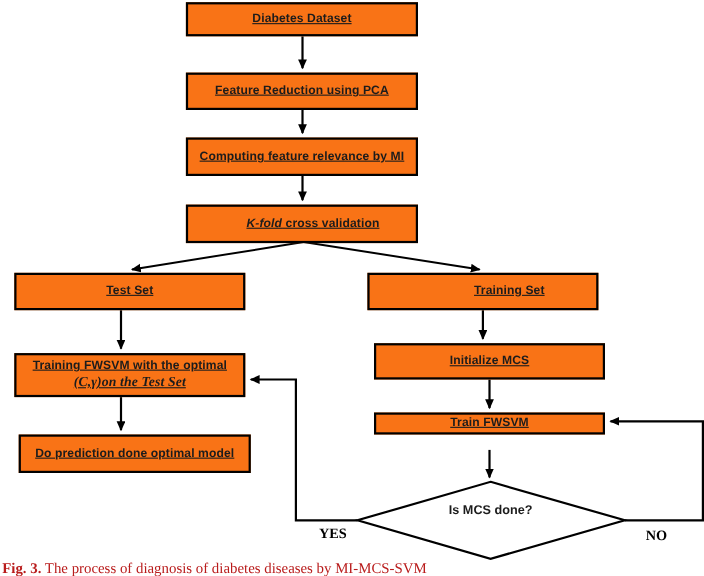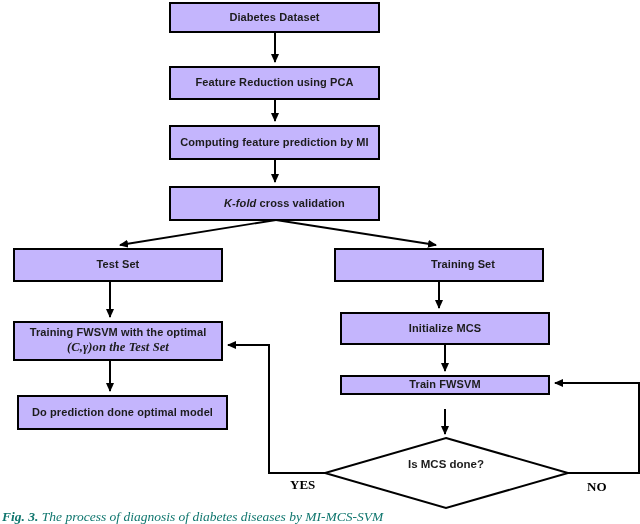--- a/index.html
+++ b/index.html
@@ -20,31 +20,32 @@
     left: 0;
     top: 0;
     width: 640px;
     height: 524px;
     pointer-events: none;
   }
   .box {
     position: absolute;
     box-sizing: border-box;
     border: 2px solid #000000;
-    background: #c4b5fd;
+    background: #f97316;
     display: flex;
     flex-direction: column;
     align-items: center;
     justify-content: center;
     text-align: right;
     font-size: 11px;
     font-weight: 600;
     color: #1c1c1c;
     line-height: 1.25;
     letter-spacing: 0.1px;
+    text-decoration: underline;
   }
   .box .math-line {
     font-family: "Liberation Serif", "DejaVu Serif", serif;
     font-style: italic;
     font-weight: 600;
     font-size: 12.5px;
   }
   .italic {
     font-style: italic;
     margin-left: 20px;
@@ -79,23 +80,22 @@
   }
   #label-yes { left: 290px; top: 477px; }
   #label-no  { left: 587px; top: 479px; }
   #figure-caption {
     position: absolute;
     left: 2px;
     top: 509px;
     width: 620px;
     font-family: "Liberation Serif", "DejaVu Serif", serif;
     font-size: 13.5px;
-    color: #0f766e;
+    color: #b91c1c;
     white-space: nowrap;
-    font-style: italic;
   }
   #figure-caption .cap-bold { font-weight: bold; }
 </style>
 </head>
 <body>
 
 <div id="canvas">
 
   <svg id="connectors" viewBox="0 0 640 524" xmlns="http://www.w3.org/2000/svg">
     <defs>
@@ -127,21 +127,21 @@
 
   <div class="box" id="node-diabetes-dataset">
     <span>Diabetes Dataset</span>
   </div>
 
   <div class="box" id="node-feature-reduction">
     <span>Feature Reduction using PCA</span>
   </div>
 
   <div class="box" id="node-feature-relevance">
-    <span>Computing feature prediction by MI</span>
+    <span>Computing feature relevance by MI</span>
   </div>
 
   <div class="box" id="node-kfold">
     <span><span class="italic">K-fold</span><span> cross validation</span></span>
   </div>
 
   <div class="box" id="node-test-set">
     <span>Test Set</span>
   </div>
 

